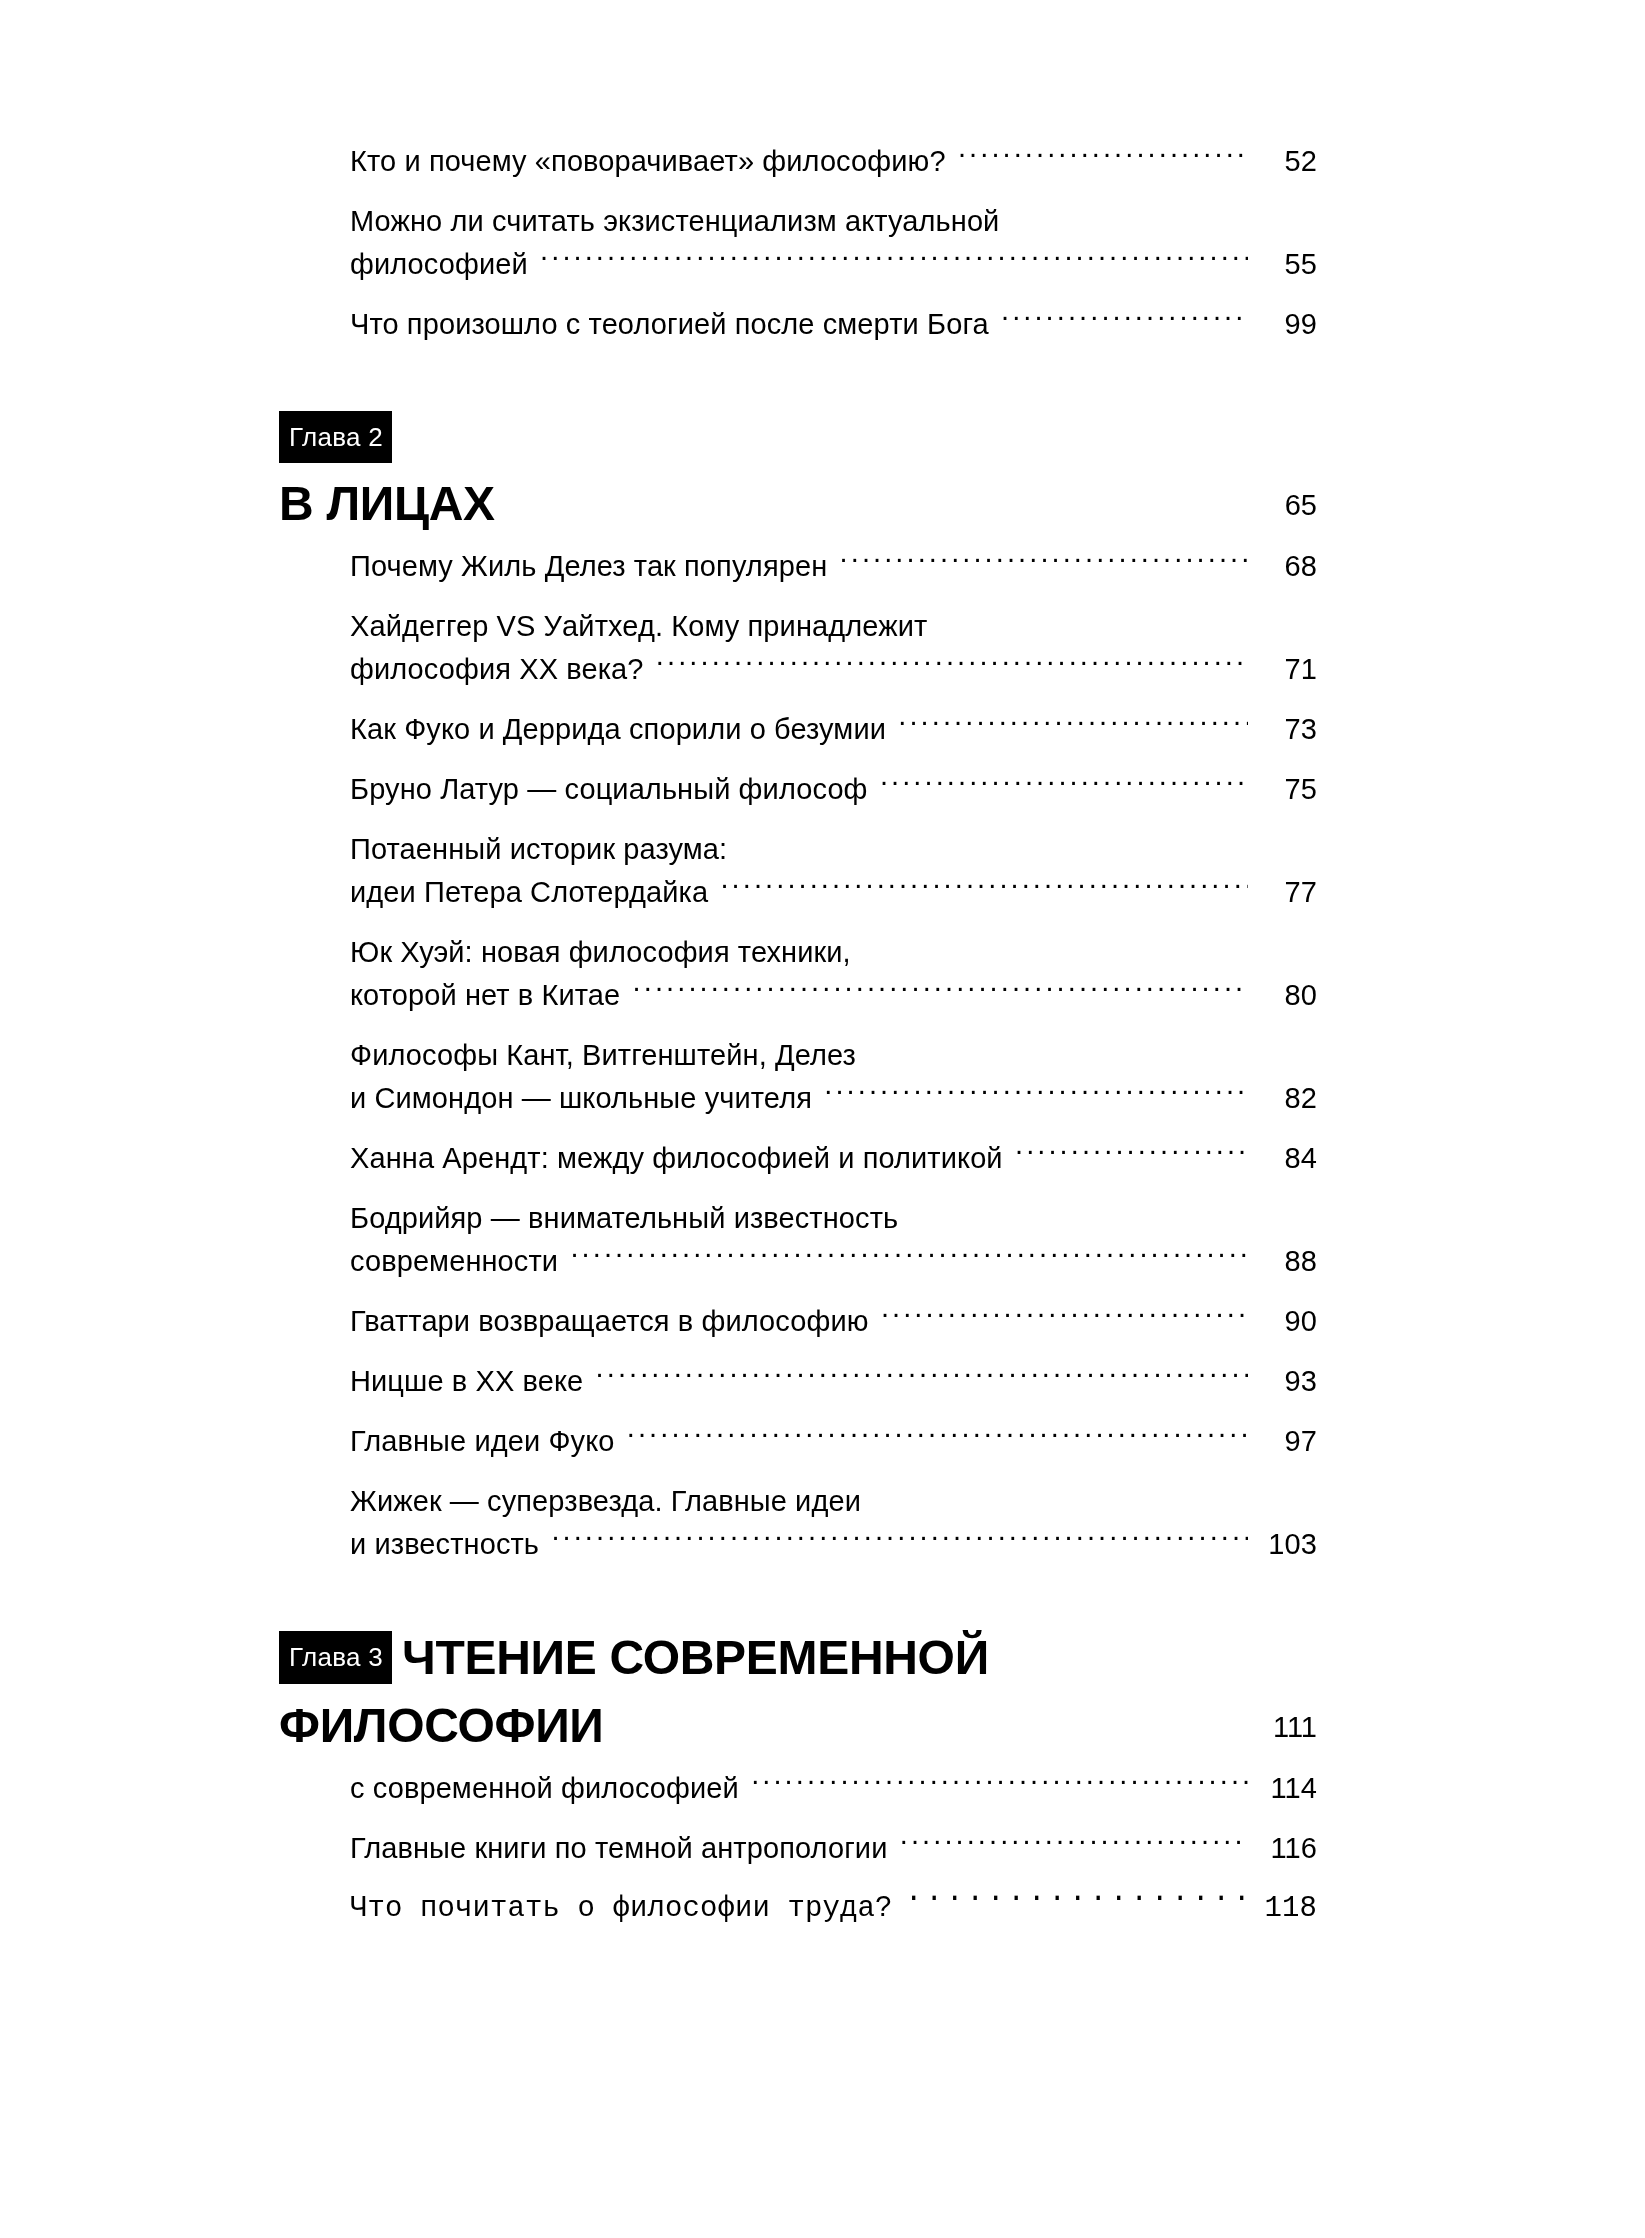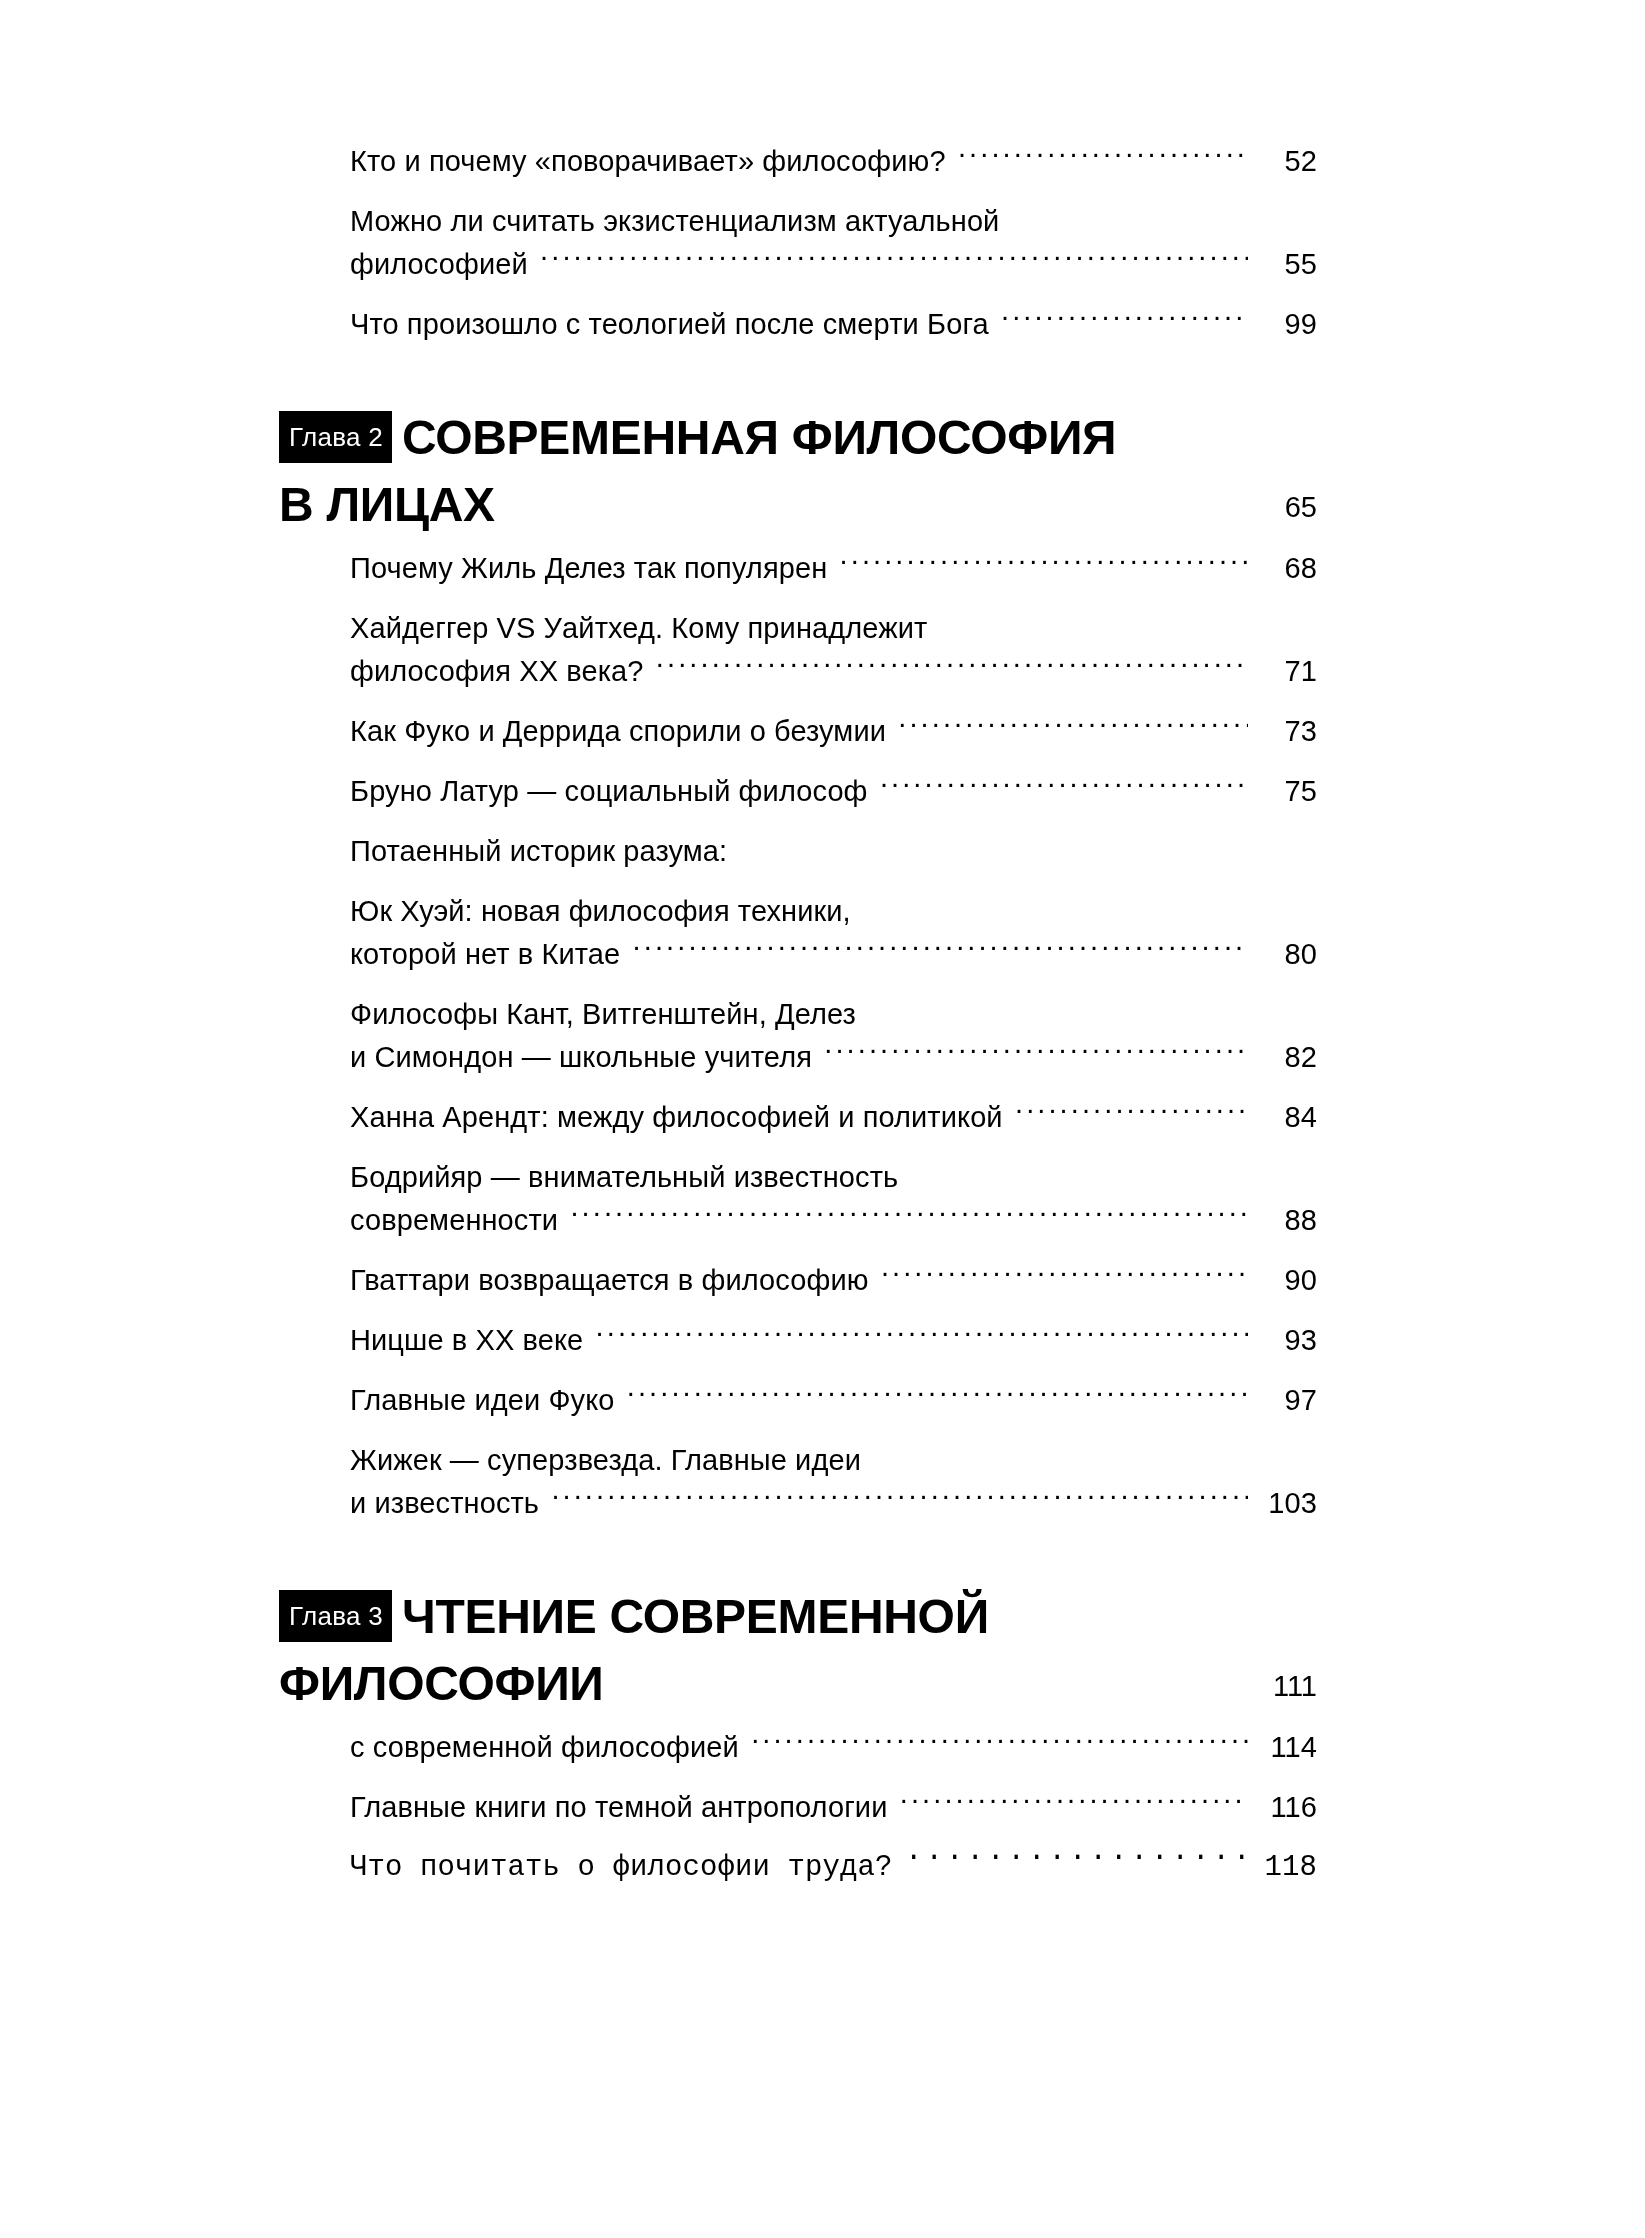--- a/index.html
+++ b/index.html
@@ -192,21 +192,20 @@
             <span class="label">Что произошло с теологией после смерти Бога</span>
             <span class="leader"></span>
             <span class="page-num">99</span>
           </div>
         </div>
       </div>
       <div class="gap-before-chapter"></div>
       <div class="chapter">
         <div class="chap-line1">
           <span class="badge">Глава 2</span>
-          <span class="chap-title">СОВРЕМЕННАЯ ФИЛОСОФИЯ</span>
         </div>
         <div class="chap-line2">
           <span class="chap-title">В ЛИЦАХ</span>
           <span class="leader"></span>
           <span class="page-num">65</span>
         </div>
       </div>
       <div class="gap-after-chapter"></div>
       <div class="entry">
         <div class="rows">
@@ -241,20 +240,25 @@
           <div class="row">
             <span class="label">Бруно Латур — социальный философ</span>
             <span class="leader"></span>
             <span class="page-num">75</span>
           </div>
         </div>
       </div>
       <div class="entry">
         <div class="rows">
           <div class="row plain"><span class="label">Потаенный историк разума:</span></div>
+          <div class="row">
+            <span class="label">идеи Петера Слотердайка</span>
+            <span class="leader"></span>
+            <span class="page-num">77</span>
+          </div>
         </div>
       </div>
       <div class="entry">
         <div class="rows">
           <div class="row plain"><span class="label">Юк Хуэй: новая философия техники,</span></div>
           <div class="row">
             <span class="label">которой нет в Китае</span>
             <span class="leader"></span>
             <span class="page-num">80</span>
           </div>

